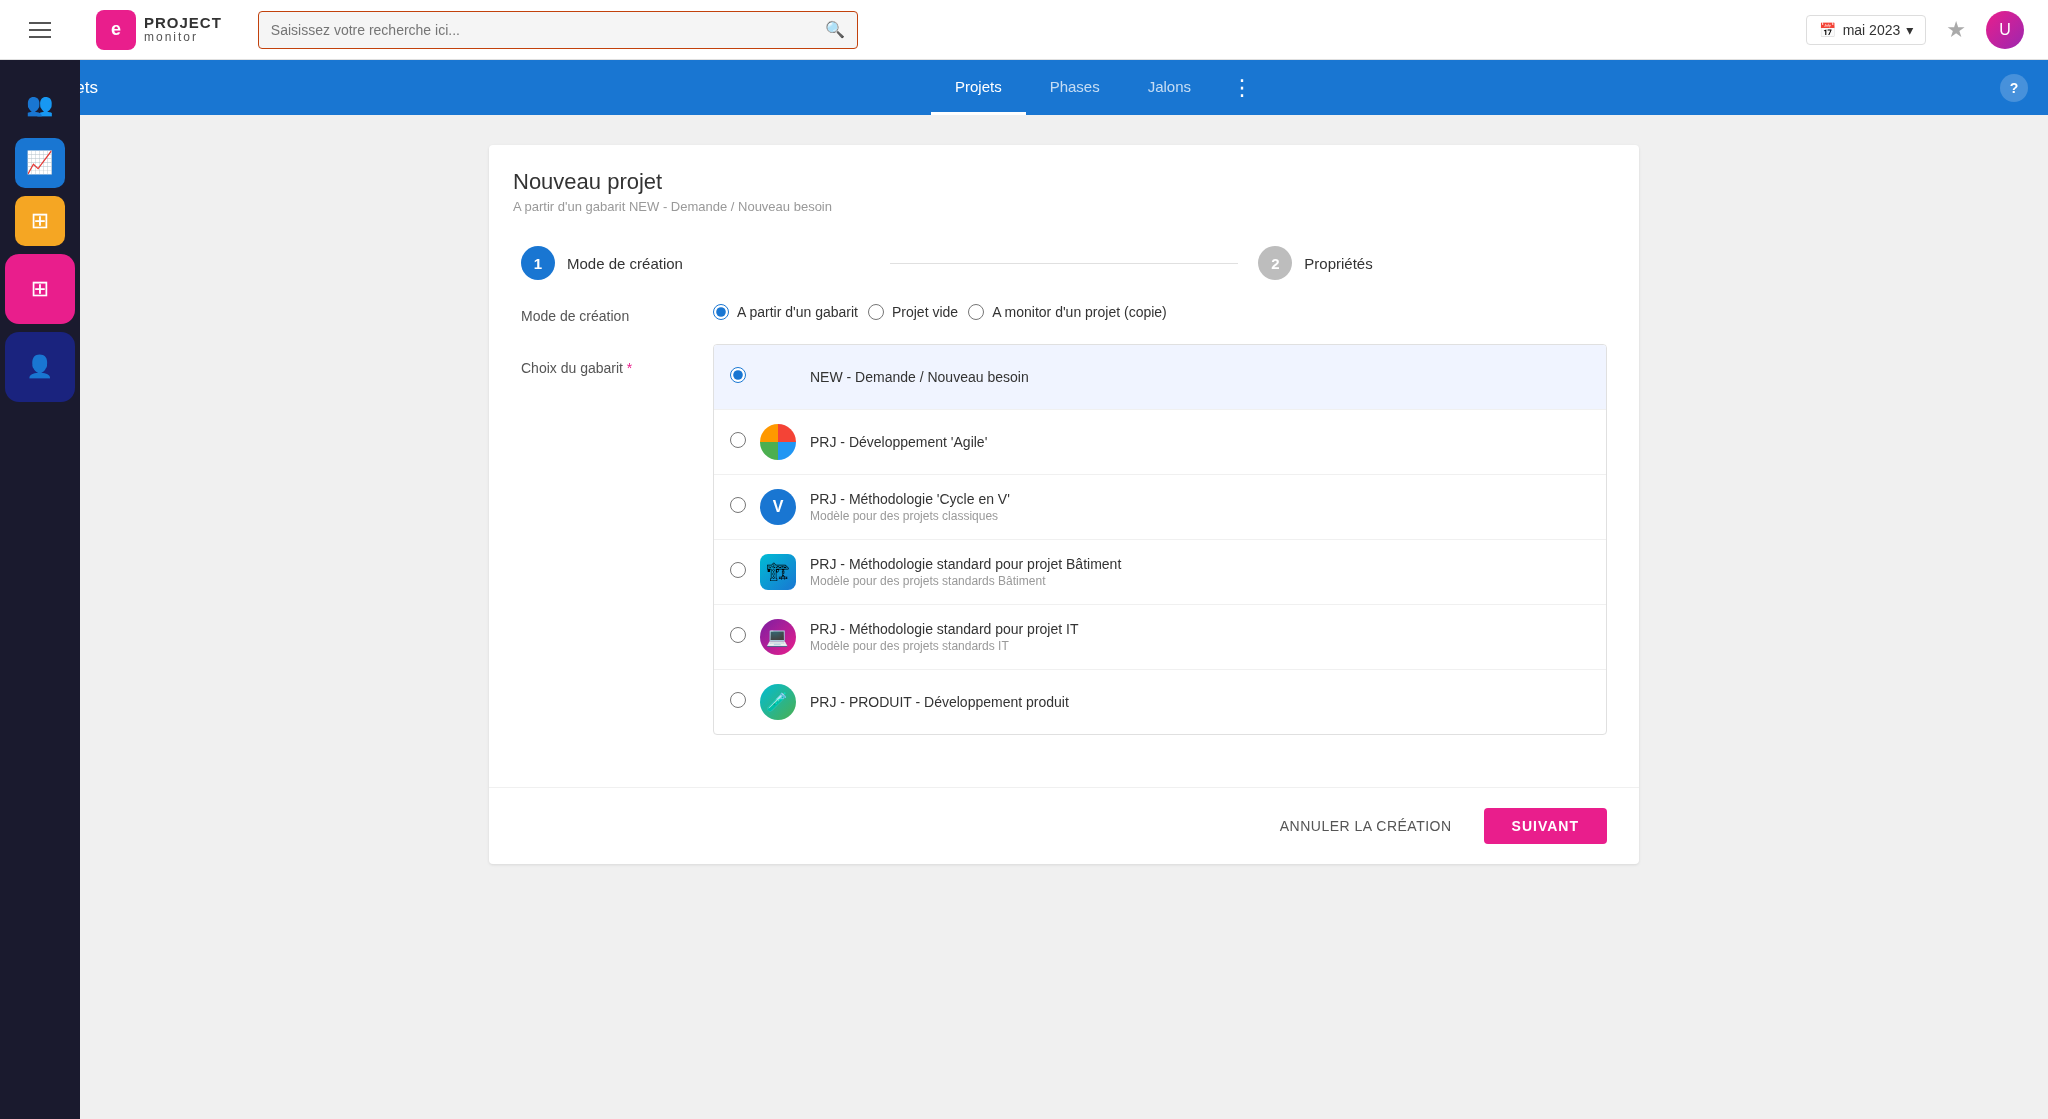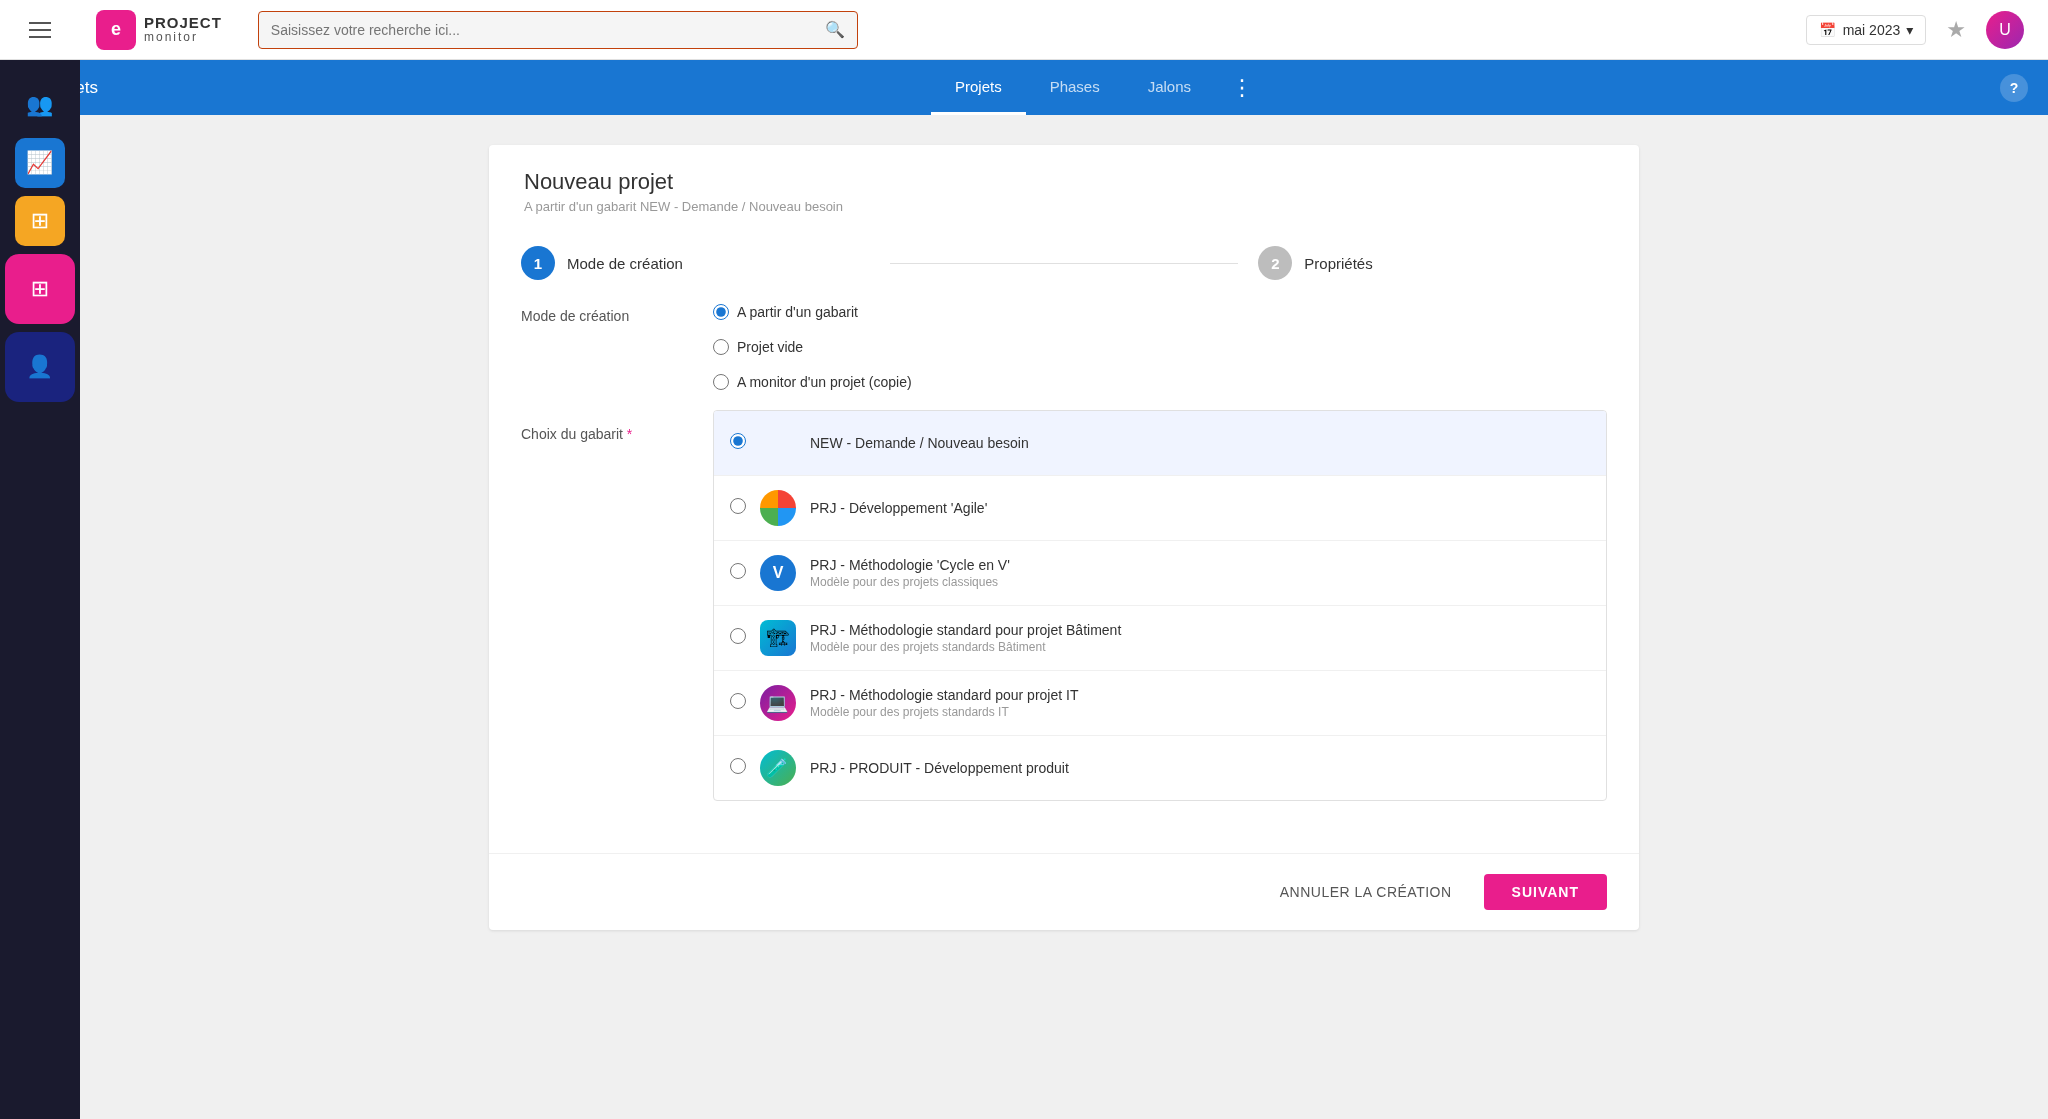--- a/index.html
+++ b/index.html
@@ -102,21 +102,21 @@
 
     
     .main-content {
       position: absolute; top: 115px; left: 80px; right: 0; bottom: 0;
       background: #f0f0f0; overflow-y: auto; padding: 30px;
     }
     .form-container {
       background: #fff; border-radius: 4px; max-width: 1150px; margin: 0 auto;
       padding: 0; overflow: hidden; box-shadow: 0 1px 3px rgba(0,0,0,0.1);
     }
-    .form-header { padding: 24px 35px 16px; }
+    .form-header { padding: 24px 24px 16px; }
     .form-title { font-size: 22px; font-weight: 400; color: #333; margin-bottom: 4px; }
     .form-subtitle { font-size: 13px; color: #999; }
 
     
     .steps-bar {
       display: flex; align-items: center; padding: 16px 32px 24px;
       gap: 0;
     }
     .step {
       display: flex; align-items: center; gap: 12px; flex: 1;
@@ -133,21 +133,21 @@
 
     
     .form-body { padding: 0 32px 32px; }
     .form-row {
       display: flex; align-items: flex-start; margin-bottom: 20px; gap: 32px;
     }
     .form-label {
       width: 160px; flex-shrink: 0; font-size: 14px; color: #555; padding-top: 4px;
     }
     .form-controls { flex: 1; }
-    .radio-group { display: flex; flex-direction: column; gap: 19px; }
+    .radio-group { display: flex; flex-direction: row; gap: 10px; }
     .radio-item { display: flex; align-items: center; gap: 8px; cursor: pointer; }
     .radio-item input[type="radio"] { accent-color: #1976d2; width: 16px; height: 16px; cursor: pointer; }
     .radio-item label { font-size: 14px; color: #333; cursor: pointer; }
 
     
     .template-selector-label {
       width: 160px; flex-shrink: 0; font-size: 14px; color: #555; padding-top: 16px;
     }
     .template-selector-label .required { color: #e91e8c; }
     .template-list {

